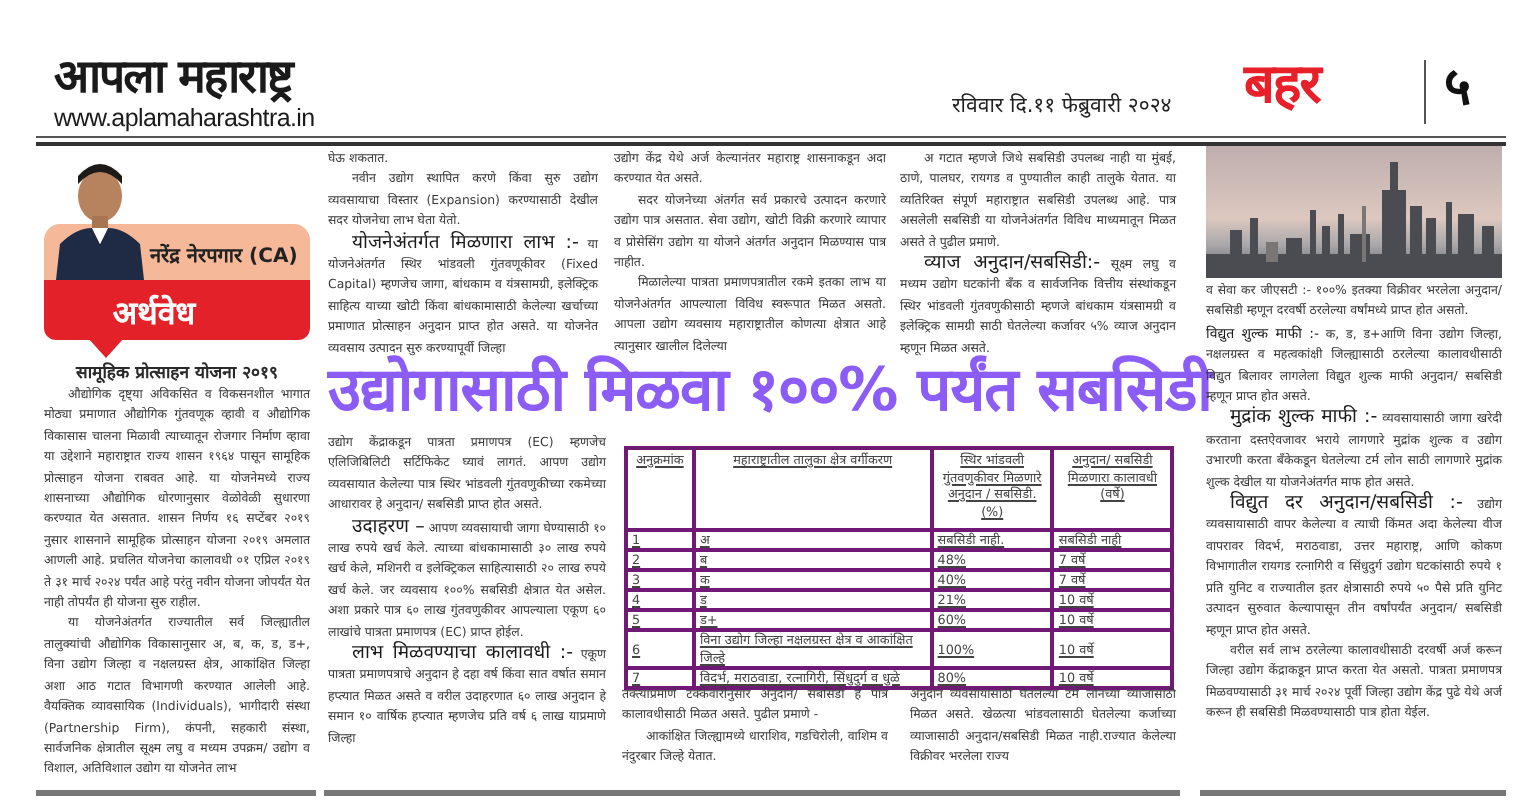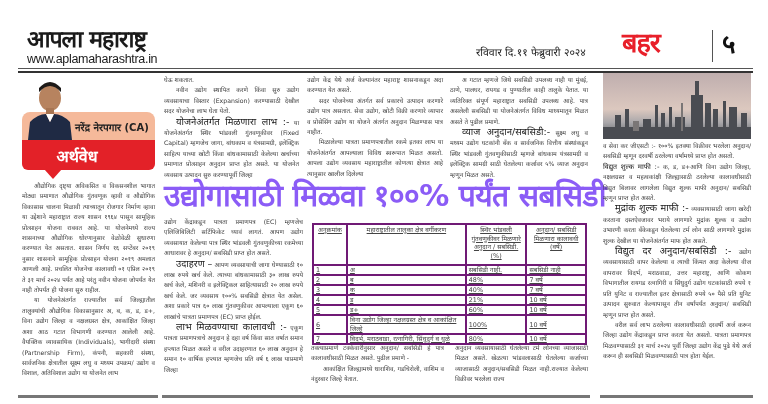--- a/index.html
+++ b/index.html
@@ -58,20 +58,21 @@
   <rect x="18" y="30" width="8" height="8" fill="#a87552"></rect>
   <path d="M0 62 L2 44 Q10 36 18 36 L22 44 L26 36 Q34 36 42 44 L44 62 Z" fill="#1f2a44"></path>
   <path d="M18 36 L22 44 L26 36 Z" fill="#ffffff"></path>
 </svg>
 <div class="author-name">नरेंद्र नेरपगार (CA)</div>
 <div class="column-banner"></div>
 <div class="column-name">अर्थवेध</div>
 <div class="banner-pointer"></div>
 
 <div class="col" style="left:22px; top:181px; width:133px;">
+  <div class="col-heading">सामूहिक प्रोत्साहन योजना २०१९</div>
   <p>औद्योगिक दृष्ट्या अविकसित व विकसनशील भागात मोठ्या प्रमाणात औद्योगिक गुंतवणूक व्हावी व औद्योगिक विकासास चालना मिळावी त्याच्यातून रोजगार निर्माण व्हावा या उद्देशाने महाराष्ट्रात राज्य शासन १९६४ पासून सामूहिक प्रोत्साहन योजना राबवत आहे. या योजनेमध्ये राज्य शासनाच्या औद्योगिक धोरणानुसार वेळोवेळी सुधारणा करण्यात येत असतात. शासन निर्णय १६ सप्टेंबर २०१९ नुसार शासनाने सामूहिक प्रोत्साहन योजना २०१९ अमलात आणली आहे. प्रचलित योजनेचा कालावधी ०१ एप्रिल २०१९ ते ३१ मार्च २०२४ पर्यंत आहे परंतु नवीन योजना जोपर्यंत येत नाही तोपर्यंत ही योजना सुरु राहील.</p>
   <p>या योजनेअंतर्गत राज्यातील सर्व जिल्ह्यातील तालुक्यांची औद्योगिक विकासानुसार अ, ब, क, ड, ड+, विना उद्योग जिल्हा व नक्षलग्रस्त क्षेत्र, आकांक्षित जिल्हा अशा आठ गटात विभागणी करण्यात आलेली आहे. वैयक्तिक व्यावसायिक (Individuals), भागीदारी संस्था (Partnership Firm), कंपनी, सहकारी संस्था, सार्वजनिक क्षेत्रातील सूक्ष्म लघु व मध्यम उपक्रम/ उद्योग व विशाल, अतिविशाल उद्योग या योजनेत लाभ</p>
 </div>
 
 <div class="col" style="left:164px; top:75px; width:135px;">
   <p class="noind">घेऊ शकतात.</p>
   <p>नवीन उद्योग स्थापित करणे किंवा सुरु उद्योग व्यवसायाचा विस्तार (Expansion) करण्यासाठी देखील सदर योजनेचा लाभ घेता येतो.</p>
   <p><span class="subhead">योजनेअंतर्गत मिळणारा लाभ :-</span> <span>या योजनेअंतर्गत स्थिर भांडवली गुंतवणूकीवर (Fixed Capital) म्हणजेच जागा, बांधकाम व यंत्रसामग्री, इलेक्ट्रिक साहित्य याच्या खोटी किंवा बांधकामासाठी केलेल्या खर्चाच्या प्रमाणात प्रोत्साहन अनुदान प्राप्त होत असते. या योजनेत व्यवसाय उत्पादन सुरु करण्यापूर्वी जिल्हा</span></p>
 </div>
 

